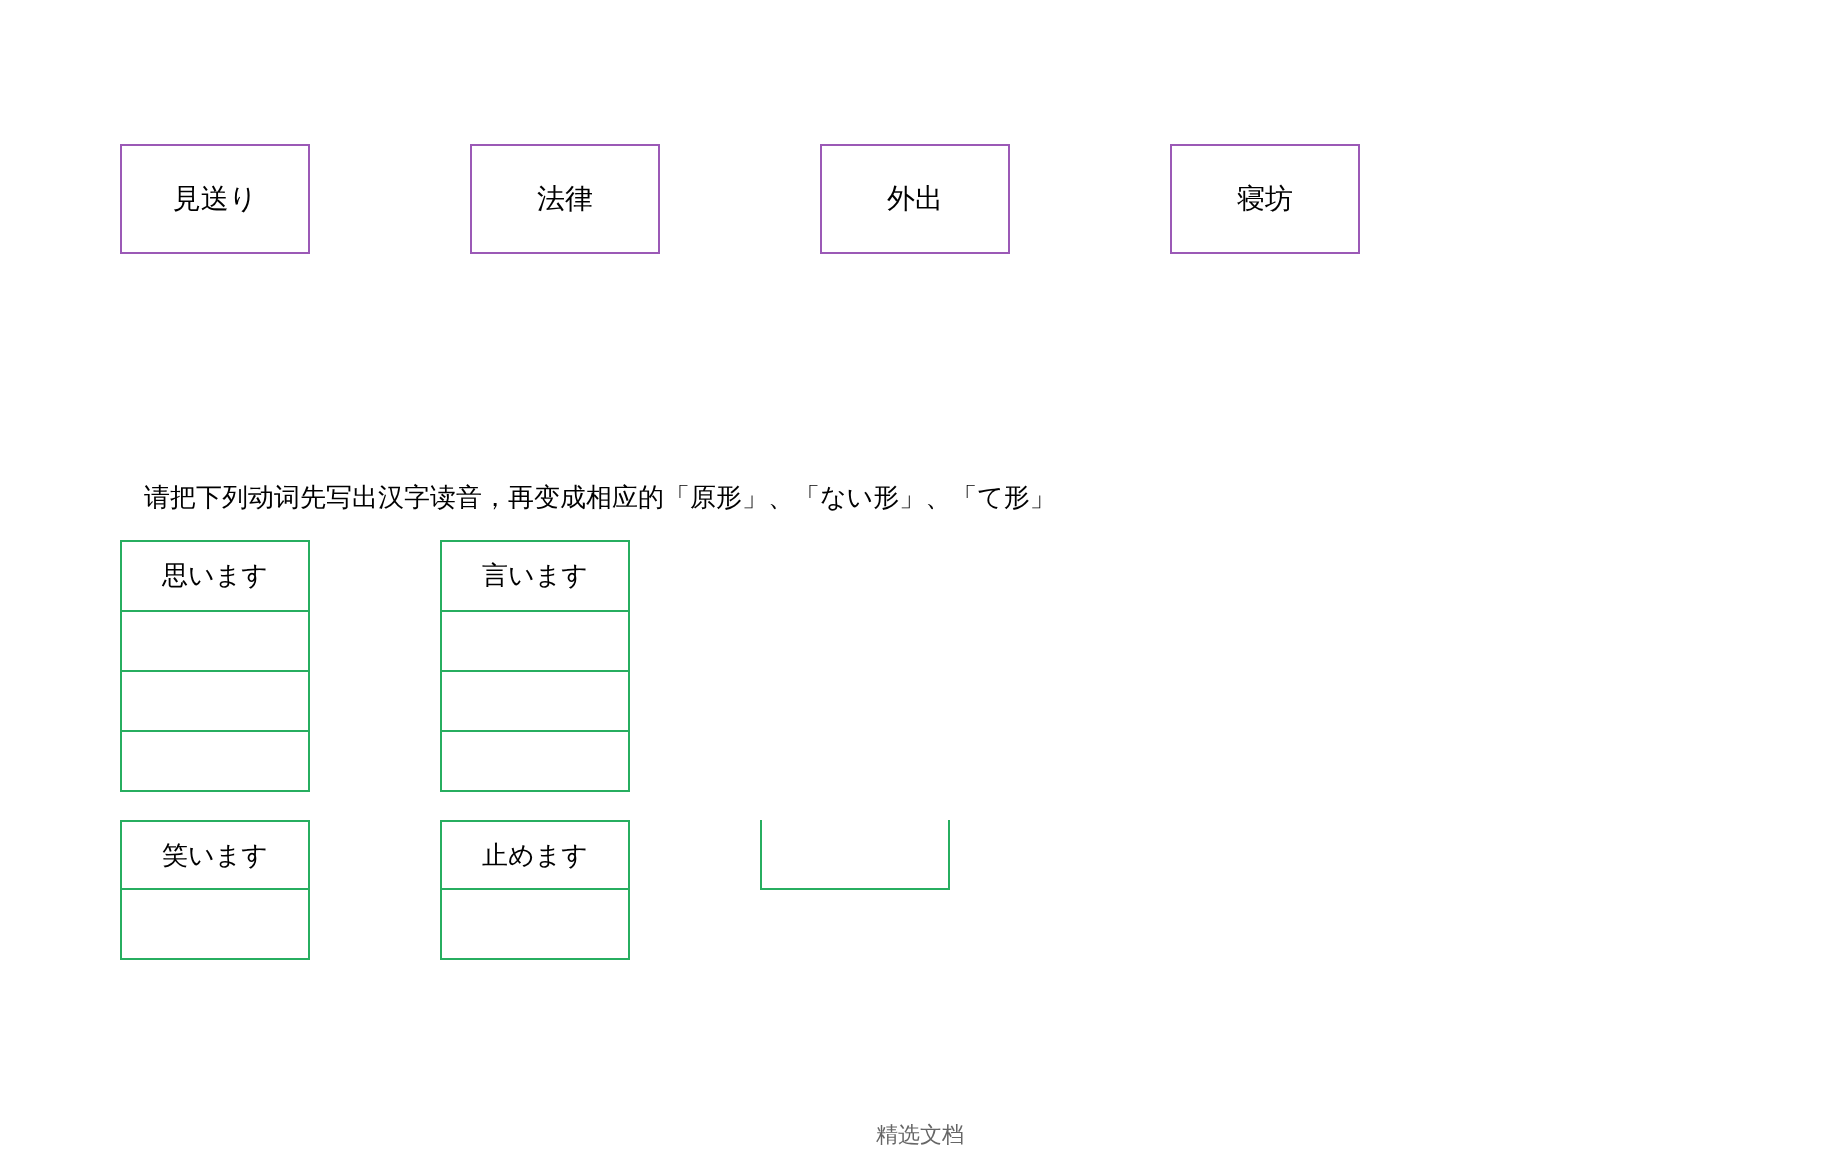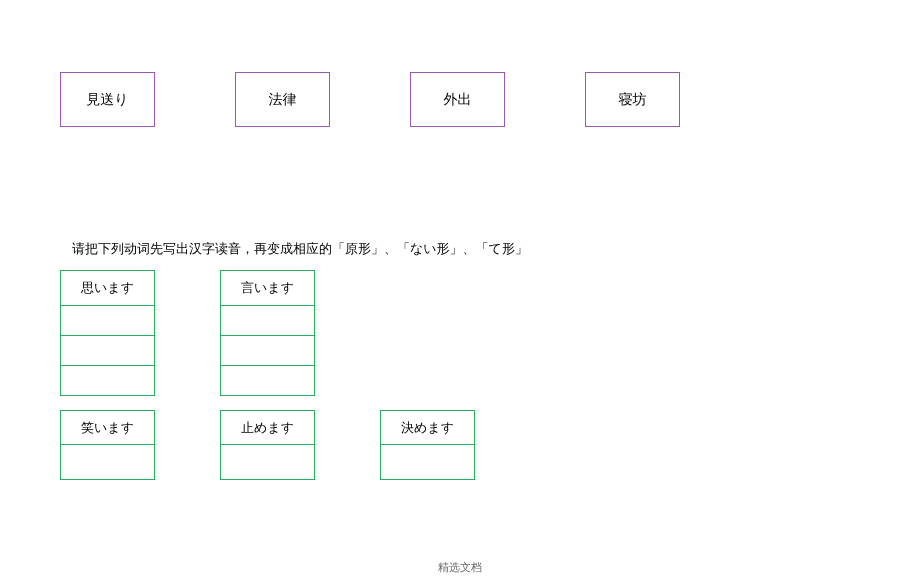--- a/index.html
+++ b/index.html
@@ -180,23 +180,20 @@
     </div>
 
     <div class="verb-group">
       <div class="verb-header-box2">
         <span>止めます</span>
       </div>
       <div class="verb-input-box2"></div>
     </div>
 
     <div class="verb-group">
-      <div class="verb-header-box2">
-        <span>決めます</span>
-      </div>
       <div class="verb-input-box2"></div>
     </div>
   </div>
 
   <div class="footer">
     <span>精选文档</span>
   </div>
 
 </div>
 

